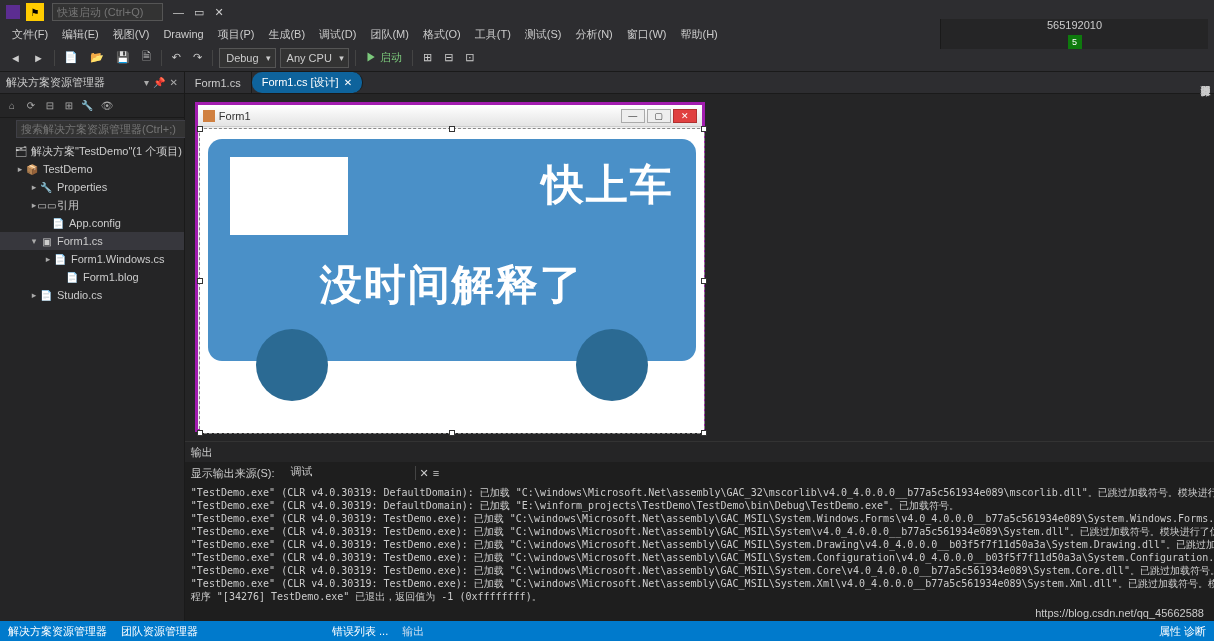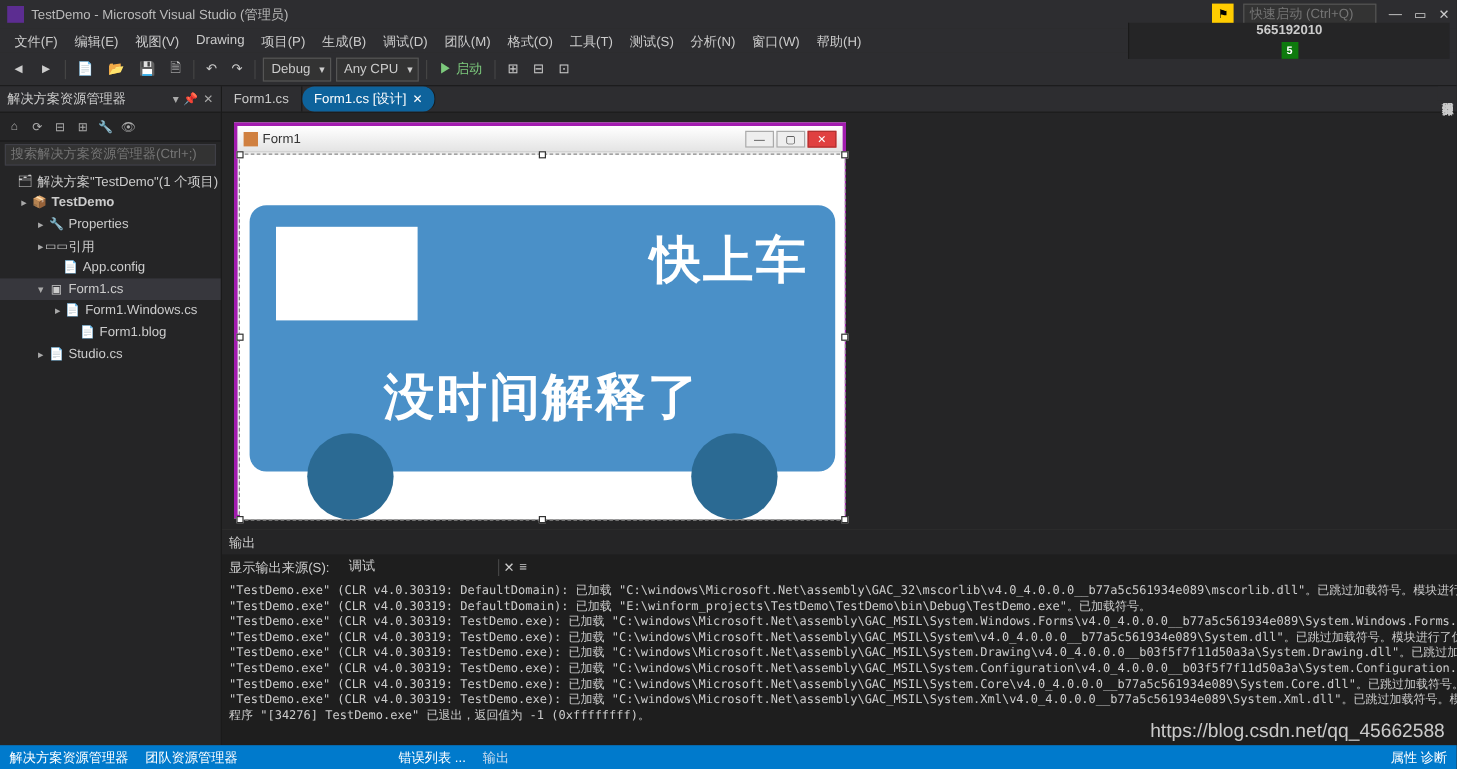--- a/index.html
+++ b/index.html
@@ -7,81 +7,80 @@
 .titlebar { height:24px; background:#2d2d30; display:flex; align-items:center; padding:0 6px; }
 .titlebar .vsicon { width:14px; height:14px; background:#5c2d91; margin-right:6px; }
 .titlebar .title { flex:1; font-size:11px; color:#bbb; }
 .titlebar .search { display:flex; align-items:center; gap:4px; }
 .titlebar .searchbox { width:111px; height:18px; background:#333; border:1px solid #555; color:#888; padding:0 4px; font-size:11px; }
 .titlebar .notif { width:18px; height:18px; background:#ffcc00; color:#000; display:flex; align-items:center; justify-content:center; font-size:10px; margin-right:8px; }
 .winbtns { display:flex; gap:10px; margin-left:10px; color:#ccc; }
 .winbtns span { cursor:pointer; }
 .menubar { height:20px; display:flex; align-items:center; padding:0 6px; gap:2px; background:#2d2d30; }
 .menubar .item { padding:2px 6px; color:#ccc; cursor:pointer; font-size:11px; }
-.menubar .right { margin-left:auto; display:flex; align-items:center; gap:4px;font-weight:bold; }
+.menubar .right { margin-left:auto; display:flex; align-items:center; gap:4px; }
 .badge5 { width:14px; height:14px; background:#0e7a0d; color:#fff; display:flex; align-items:center; justify-content:center; font-size:9px; }
 .toolbar { height:28px; background:#2d2d30; border-bottom:1px solid #1a1a1a; display:flex; align-items:center; padding:0 6px; gap:4px; }
 .toolbar .btn { padding:2px 4px; color:#ccc; cursor:pointer; font-size:11px; }
 .toolbar .sep { width:1px; height:16px; background:#444; margin:0 2px; }
 .toolbar .combo { height:20px; background:#333; border:1px solid #555; color:#ccc; padding:0 16px 0 6px; font-size:11px; display:flex; align-items:center; position:relative; cursor:pointer; }
 .toolbar .combo::after { content:"▾"; position:absolute; right:4px; font-size:9px; }
 .toolbar .play { color:#7cc97c; }
 .main { display:flex; height:calc(100% - 92px); }
 .left { width:230px; background:#252526; display:flex; flex-direction:column; border-right:1px solid #1a1a1a; }
 .panelhead { height:22px; background:#2d2d30; display:flex; align-items:center; padding:0 6px; color:#ccc; font-size:11px; border-bottom:1px solid #1a1a1a; }
 .panelhead .spacer { flex:1; }
 .panelhead .icon { margin-left:4px; cursor:pointer; font-size:10px; color:#aaa; }
 .soltoolbar { height:24px; display:flex; align-items:center; padding:0 4px; gap:3px; border-bottom:1px solid #1a1a1a; }
 .soltoolbar .tb { width:16px; height:16px; color:#aaa; cursor:pointer; font-size:10px; display:flex; align-items:center; justify-content:center; }
 .searchsol { height:22px; padding:2px 4px; }
-.searchsol input { width:100%; height:18px; background:#333; border:1px solid #3f3f46; color:#888; padding:0 4px; font-size:11px; }
+.searchsol input { width:100%; height:18px; background:#333; border:1px solid #3f3f46; color:#888; padding:0 4px; font-size:11px;margin-left:12px; }
 .tree { flex:1; overflow:auto; padding:2px 0; }
 .tree .node { display:flex; align-items:center; height:18px; padding:0 2px; cursor:pointer; white-space:nowrap; }
 .tree .node.sel { background:#37373d; }
 .tree .arrow { width:12px; text-align:center; font-size:9px; color:#aaa; }
 .tree .ic { width:14px; height:14px; margin-right:3px; display:flex; align-items:center; justify-content:center; font-size:10px; }
 .tree .label { font-size:11px; color:#ccc; }
 .center { flex:1; display:flex; flex-direction:column; background:#1e1e1e; }
 .tabs { height:22px; display:flex; background:#2d2d30; border-bottom:1px solid #1a1a1a; }
 .tab { padding:0 10px; display:flex; align-items:center; font-size:11px; color:#ccc; border-right:1px solid #1a1a1a; cursor:pointer; gap:5px; }
 .tab.active { background:#0e639c; color:#fff;border-radius:10px; }
 .tab .x { font-size:10px; }
 .designer { flex:1; background:#252526; position:relative; overflow:hidden; }
 .formwin { position:absolute; left:10px; top:8px; width:510px; height:330px; background:#f0f0f0; border:3px solid #a21caf; }
 .formtitle { height:22px; background:linear-gradient(#fff,#e4e4e4); border-bottom:1px solid #ccc; display:flex; align-items:center; padding:0 5px; font-size:11px; color:#333; }
 .formtitle .fic { width:12px; height:12px; background:#d08040; margin-right:4px; }
 .formtitle .spacer { flex:1; }
 .formtitle .wb { width:24px; height:14px; border:1px solid #aaa; margin-left:2px; font-size:9px; display:flex; align-items:center; justify-content:center; background:#eee; cursor:pointer; }
 .formtitle .wb.close { background:#e04040; color:#fff; border-color:#b03030; }
 .picbox { position:absolute; left:2px; top:24px; width:504px; height:304px; background:#fff; outline:1px dashed #888; }
 .picbox .handle { position:absolute; width:6px; height:6px; background:#fff; border:1px solid #333; }
-.busimg { position:absolute; left:8px; top:10px; width:488px; height:260px;margin-top:32px; }
+.busimg { position:absolute; left:8px; top:10px; width:488px; height:260px; }
 .bus-body { position:absolute; left:0; top:0; width:488px; height:222px; background:#4a90c8; border-radius:14px; }
 .bus-window { position:absolute; left:22px; top:18px; width:118px; height:78px; background:#fff; }
 .bus-text1 { position:absolute; right:22px; top:18px; font-size:42px; font-weight:bold; color:#fff; letter-spacing:2px; }
-.bus-text2 { position:absolute; left:0; width:100%; top:132px; text-align:center; font-size:42px; font-weight:bold; color:#fff; letter-spacing:2px; }
+.bus-text2 { position:absolute; left:0; width:100%; top:118px; text-align:center; font-size:42px; font-weight:bold; color:#fff; letter-spacing:2px; }
 .wheel { position:absolute; width:72px; height:72px; background:#2b6a93; border-radius:50%; top:190px; }
 .wheel.l { left:48px; } .wheel.r { right:48px; }
 .output { height:180px; background:#1e1e1e; border-top:1px solid #333; display:flex; flex-direction:column; }
 .output .ohead { height:20px; display:flex; align-items:center; padding:0 6px; font-size:11px; color:#ccc; background:#252526; }
 .output .obar { height:22px; display:flex; align-items:center; padding:0 6px; gap:4px; font-size:11px; color:#ccc; }
 .output .obar .combo { height:18px;margin-left:12px; }
 .output .log { flex:1; overflow:auto; padding:2px 6px; font-family:Consolas,monospace; font-size:10px; color:#ccc; white-space:pre; line-height:13px; }
 .right { width:268px; background:#252526; display:flex; flex-direction:column; border-left:1px solid #1a1a1a; }
 .statusbar { height:20px; background:#007acc; color:#fff; display:flex; align-items:center; padding:0 8px; font-size:11px; gap:14px; position:absolute; bottom:0; left:0; right:0; }
 .statusbar .r { margin-left:auto; }
 .sidevert { position:absolute; right:0; top:72px; width:16px; background:#2d2d30; writing-mode:vertical-rl; font-size:10px; color:#ccc; padding:6px 2px; }
-.watermark { position:absolute; right:10px; bottom:22px; color:#ddd; font-size:16px; opacity:.9; }
+.watermark { position:absolute; right:10px; bottom:22px; color:#ddd; font-size:11px; opacity:.9; }
 </style>
 </head>
 <body>
 
 <div class="titlebar">
   <div class="vsicon"></div>
-  <div class="title">TestDemo - Microsoft Visual Studio (管理员)</div>
   <div class="notif">⚑</div>
   <div class="search">
     <input class="searchbox" placeholder="快速启动 (Ctrl+Q)" style="">
   </div>
   <div class="winbtns">
     <span>—</span>
     <span>▭</span>
     <span>✕</span>
   </div>
 </div>
@@ -154,21 +153,21 @@
     <div class="searchsol"><input placeholder="搜索解决方案资源管理器(Ctrl+;)" style=""></div>
     <div class="tree">
       <div class="node" style="padding-left:2px">
           <span class="arrow"></span>
           <span class="ic">🗂</span>
           <span class="label">解决方案"TestDemo"(1 个项目)</span>
         </div>
       <div class="node" style="padding-left:14px">
           <span class="arrow">▸</span>
           <span class="ic">📦</span>
-          <span class="label" style="font-weight:bold">TestDemo</span>
+          <span class="label" style="font-weight:normal">TestDemo</span>
         </div>
       <div class="node" style="padding-left:28px">
           <span class="arrow">▸</span>
           <span class="ic">🔧</span>
           <span class="label">Properties</span>
         </div>
       <div class="node" style="padding-left:28px">
           <span class="arrow">▸</span>
           <span class="ic">▭▭</span>
           <span class="label">引用</span>

